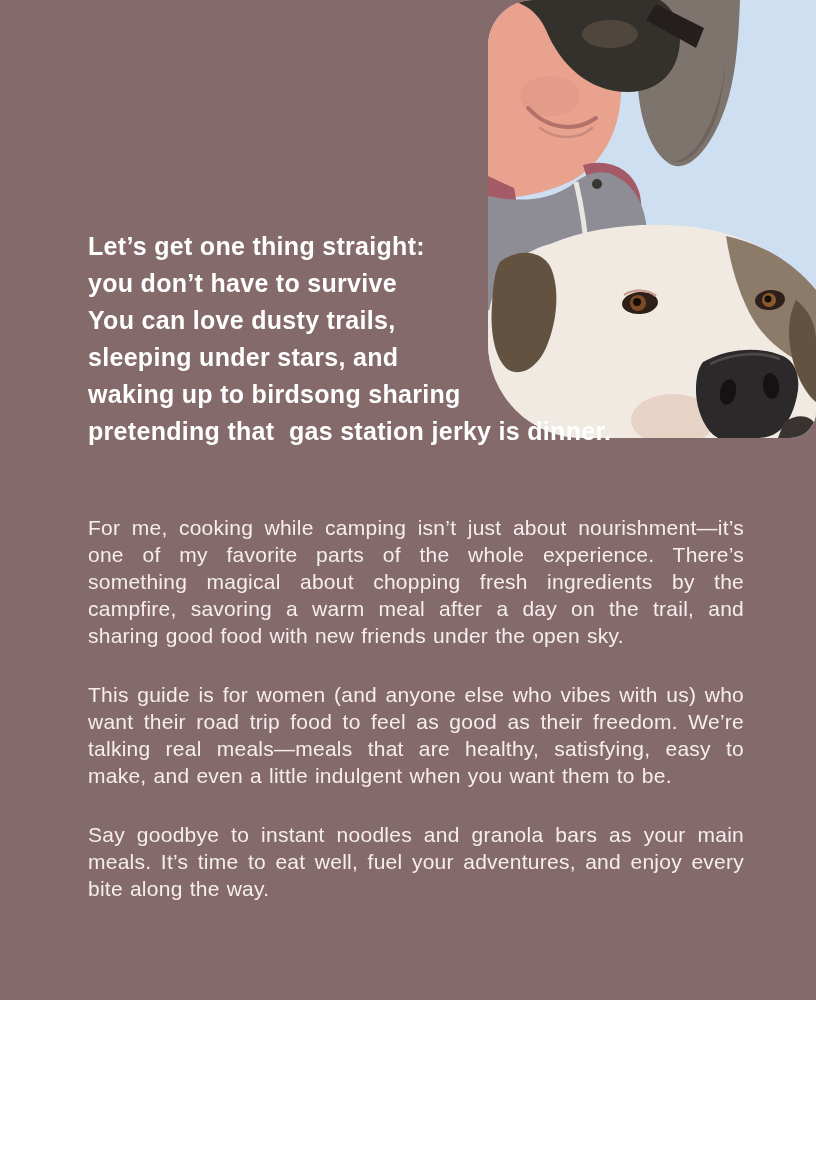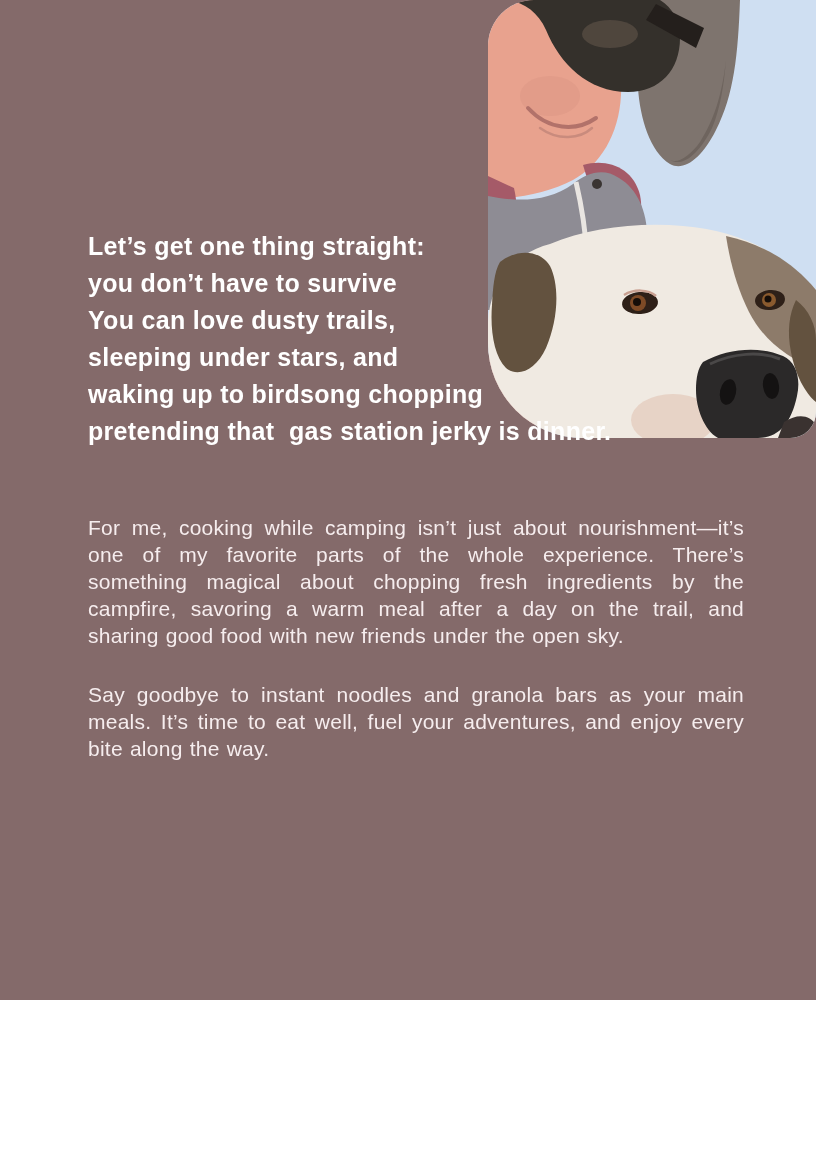--- a/index.html
+++ b/index.html
@@ -117,26 +117,27 @@
         <path d="M296,422 C310,413 322,415 328,425 L328,438 L290,438 Z" fill="#3a3230"></path>
       </g>
     </svg>
   </figure>
 
   <div class="heading">
     <div class="h-line">Let’s get one thing straight:</div>
     <div class="h-line">you don’t have to survive</div>
     <div class="h-line">You can love dusty trails,</div>
     <div class="h-line">sleeping under stars, and</div>
-    <div class="h-line">waking up to birdsong chopping</div>
+    <div class="h-line">waking up to birdsong sharing</div>
     <div class="h-line">pretending that  gas station jerky is dinner.</div>
   </div>
 
   <div class="body-copy">
     <p>For me, cooking while camping isn’t just about nourishment—it’s one of my favorite parts of the whole experience. There’s something magical about chopping fresh ingredients by the campfire, savoring a warm meal after a day on the trail, and sharing good food with new friends under the open sky.</p>
+    <p>This guide is for women (and anyone else who vibes with us) who want their road trip food to feel as good as their freedom. We’re talking real meals—meals that are healthy, satisfying, easy to make, and even a little indulgent when you want them to be.</p>
     <p>Say goodbye to instant noodles and granola bars as your main meals. It’s time to eat well, fuel your adventures, and enjoy every bite along the way.</p>
   </div>
 
   <div class="signature">
     <div class="sig-line1">Happy cooking,</div>
     <div class="sig-line2">Alex</div>
   </div>
 
 </div>
 

